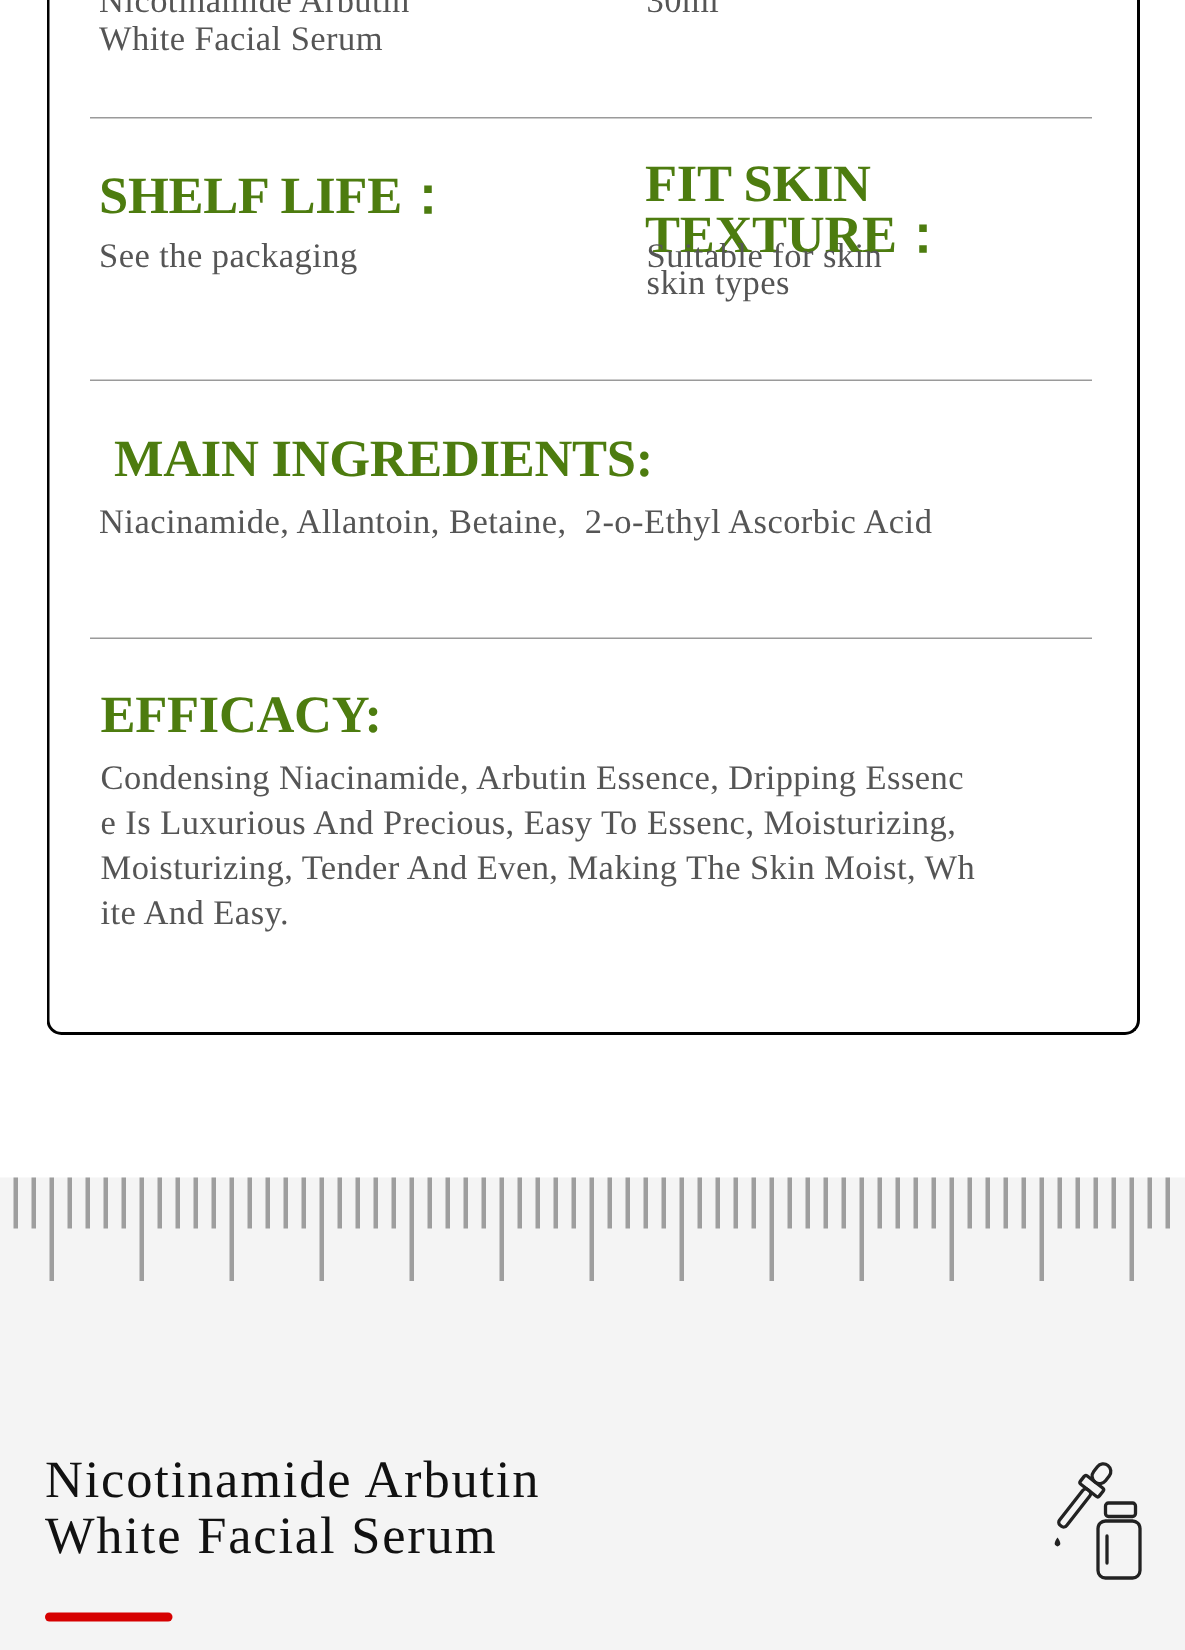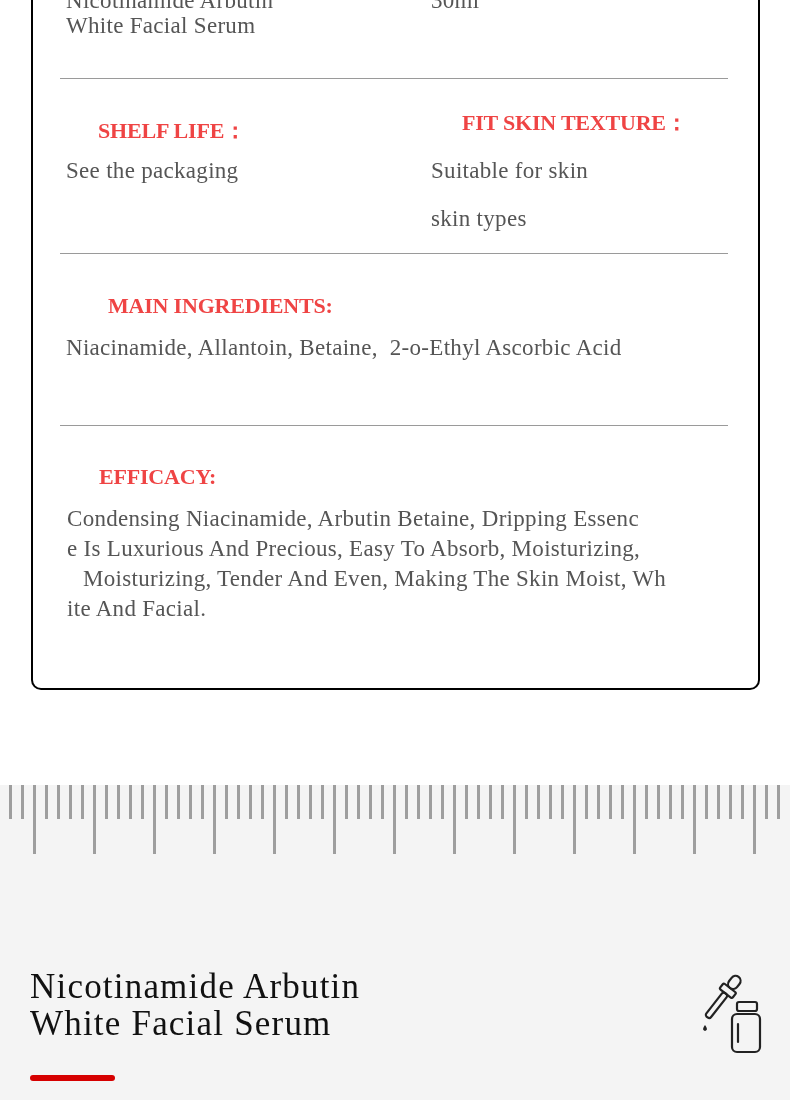--- a/index.html
+++ b/index.html
@@ -6,21 +6,21 @@
     html, body { width: 790px; height: 1100px; overflow: hidden; background: #ffffff; }
     body { position: relative; font-family: "Liberation Serif", "DejaVu Serif", serif; }
 
     .spec-card {
       position: absolute; left: 31px; top: -40px; width: 729px; height: 730px;
       border: 2px solid #000; border-top: none; border-radius: 0 0 10px 10px;
       background: #fff;
     }
     .abs { position: absolute; }
     .val { color: #555; font-size: 23px; line-height: 30px; letter-spacing: 0.3px; }
-    .label { color: #ef4444; font-weight: bold; font-size: 22px; line-height: 34px; letter-spacing: -0.2px; margin-left: 32px; }
+    .label { color: #4d7c0f; font-weight: bold; font-size: 35px; line-height: 34px; letter-spacing: -0.2px; }
     .divider { position: absolute; left: 60px; width: 668px; height: 1px; background: #9a9a9a; }
 
     .gray-section { position: absolute; left: 0; top: 785px; width: 790px; height: 315px; background: #f4f4f4; }
     .tick { position: absolute; top: 785px; width: 3px; background: #9e9e9e; }
     .tick.short { height: 34px; }
     .tick.long { height: 69px; }
 
     .product-title {
       position: absolute; left: 30px; top: 968px; color: #111;
       font-size: 35px; line-height: 37px; letter-spacing: 1.2px;
@@ -37,34 +37,34 @@
 <div class="abs val" style="left:66px; top:11px;">White Facial Serum</div>
 <div class="abs val" style="left:431px; top:-14px;">30ml</div>
 
 <div class="divider" style="top:78px;"></div>
 
 <div class="abs label" style="left:66px; top:114px;">SHELF LIFE：</div>
 <div class="abs val" style="left:66px; top:156px;">See the packaging</div>
 
 <div class="abs label" style="left:430px; top:106px;">FIT SKIN TEXTURE：</div>
 <div class="abs val" style="left:431px; top:156px;">Suitable for skin</div>
-<div class="abs val" style="left:431px; top:204px;text-align:center;">skin types</div>
+<div class="abs val" style="left:431px; top:174px;text-align:center;">skin types</div>
 
 <div class="divider" style="top:253px;"></div>
 
 <div class="abs label" style="left:76px; top:289px;">MAIN INGREDIENTS:</div>
 <div class="abs val" style="left:66px; top:333px; white-space:pre;">Niacinamide, Allantoin, Betaine,  2-o-Ethyl Ascorbic Acid</div>
 
 <div class="divider" style="top:425px;"></div>
 
 <div class="abs label" style="left:67px; top:460px;text-align:center;">EFFICACY:</div>
-<div class="abs val" style="left:67px; top:504px; white-space:nowrap;">Condensing Niacinamide, Arbutin Betaine, Dripping Essenc</div>
-<div class="abs val" style="left:67px; top:534px; white-space:nowrap;">e Is Luxurious And Precious, Easy To Absorb, Moisturizing,</div>
-<div class="abs val" style="left:83px; top:564px; white-space:nowrap;">Moisturizing, Tender And Even, Making The Skin Moist, Wh</div>
-<div class="abs val" style="left:67px; top:594px; white-space:nowrap;">ite And Facial.</div>
+<div class="abs val" style="left:67px; top:504px; white-space:nowrap;">Condensing Niacinamide, Arbutin Essence, Dripping Essenc</div>
+<div class="abs val" style="left:67px; top:534px; white-space:nowrap;">e Is Luxurious And Precious, Easy To Essenc, Moisturizing,</div>
+<div class="abs val" style="left:67px; top:564px; white-space:nowrap;">Moisturizing, Tender And Even, Making The Skin Moist, Wh</div>
+<div class="abs val" style="left:67px; top:594px; white-space:nowrap;">ite And Easy.</div>
 
 <div class="gray-section"></div>
 <div id="ruler">
     <div class="tick short" style="left: 9px;"></div>
     <div class="tick short" style="left: 21px;"></div>
     <div class="tick long" style="left: 33px;"></div>
     <div class="tick short" style="left: 45px;"></div>
     <div class="tick short" style="left: 57px;"></div>
     <div class="tick short" style="left: 69px;"></div>
     <div class="tick short" style="left: 81px;"></div>

